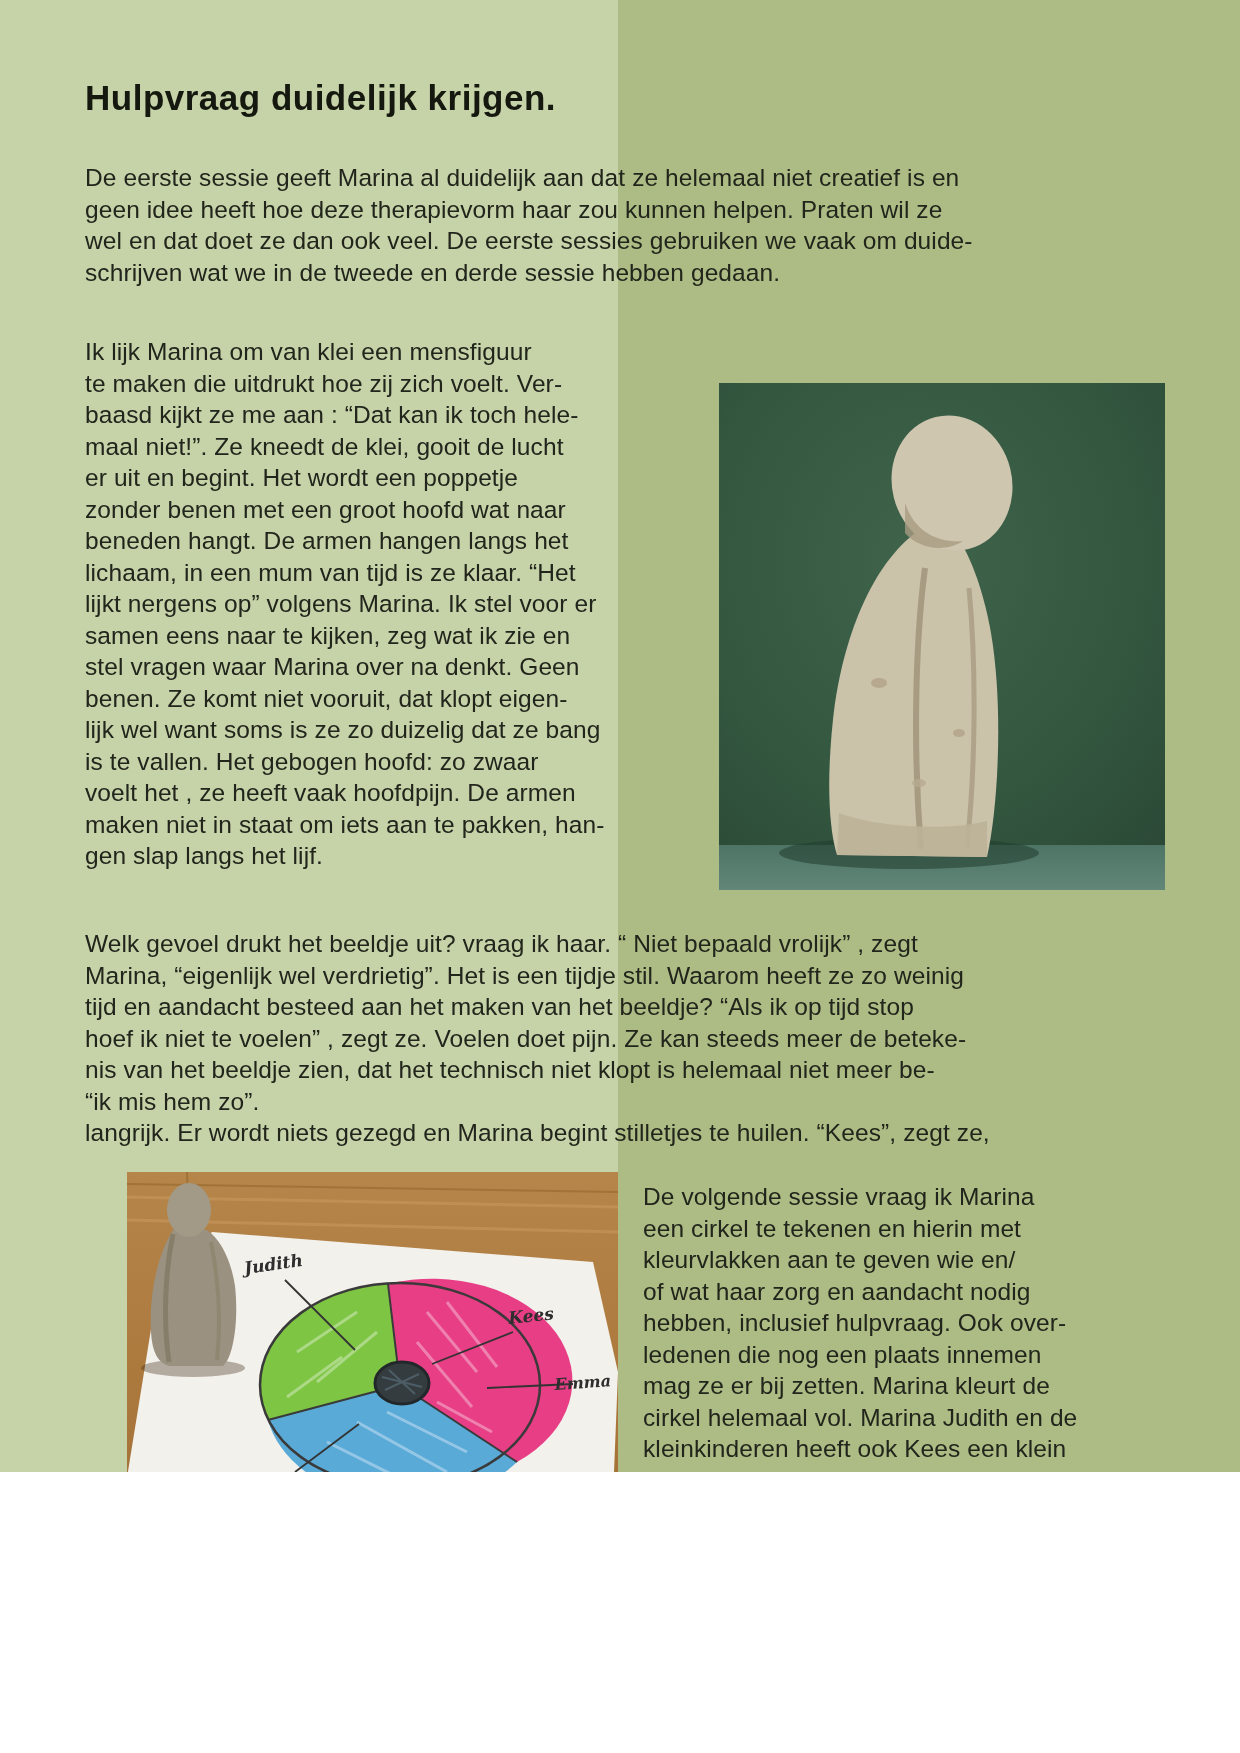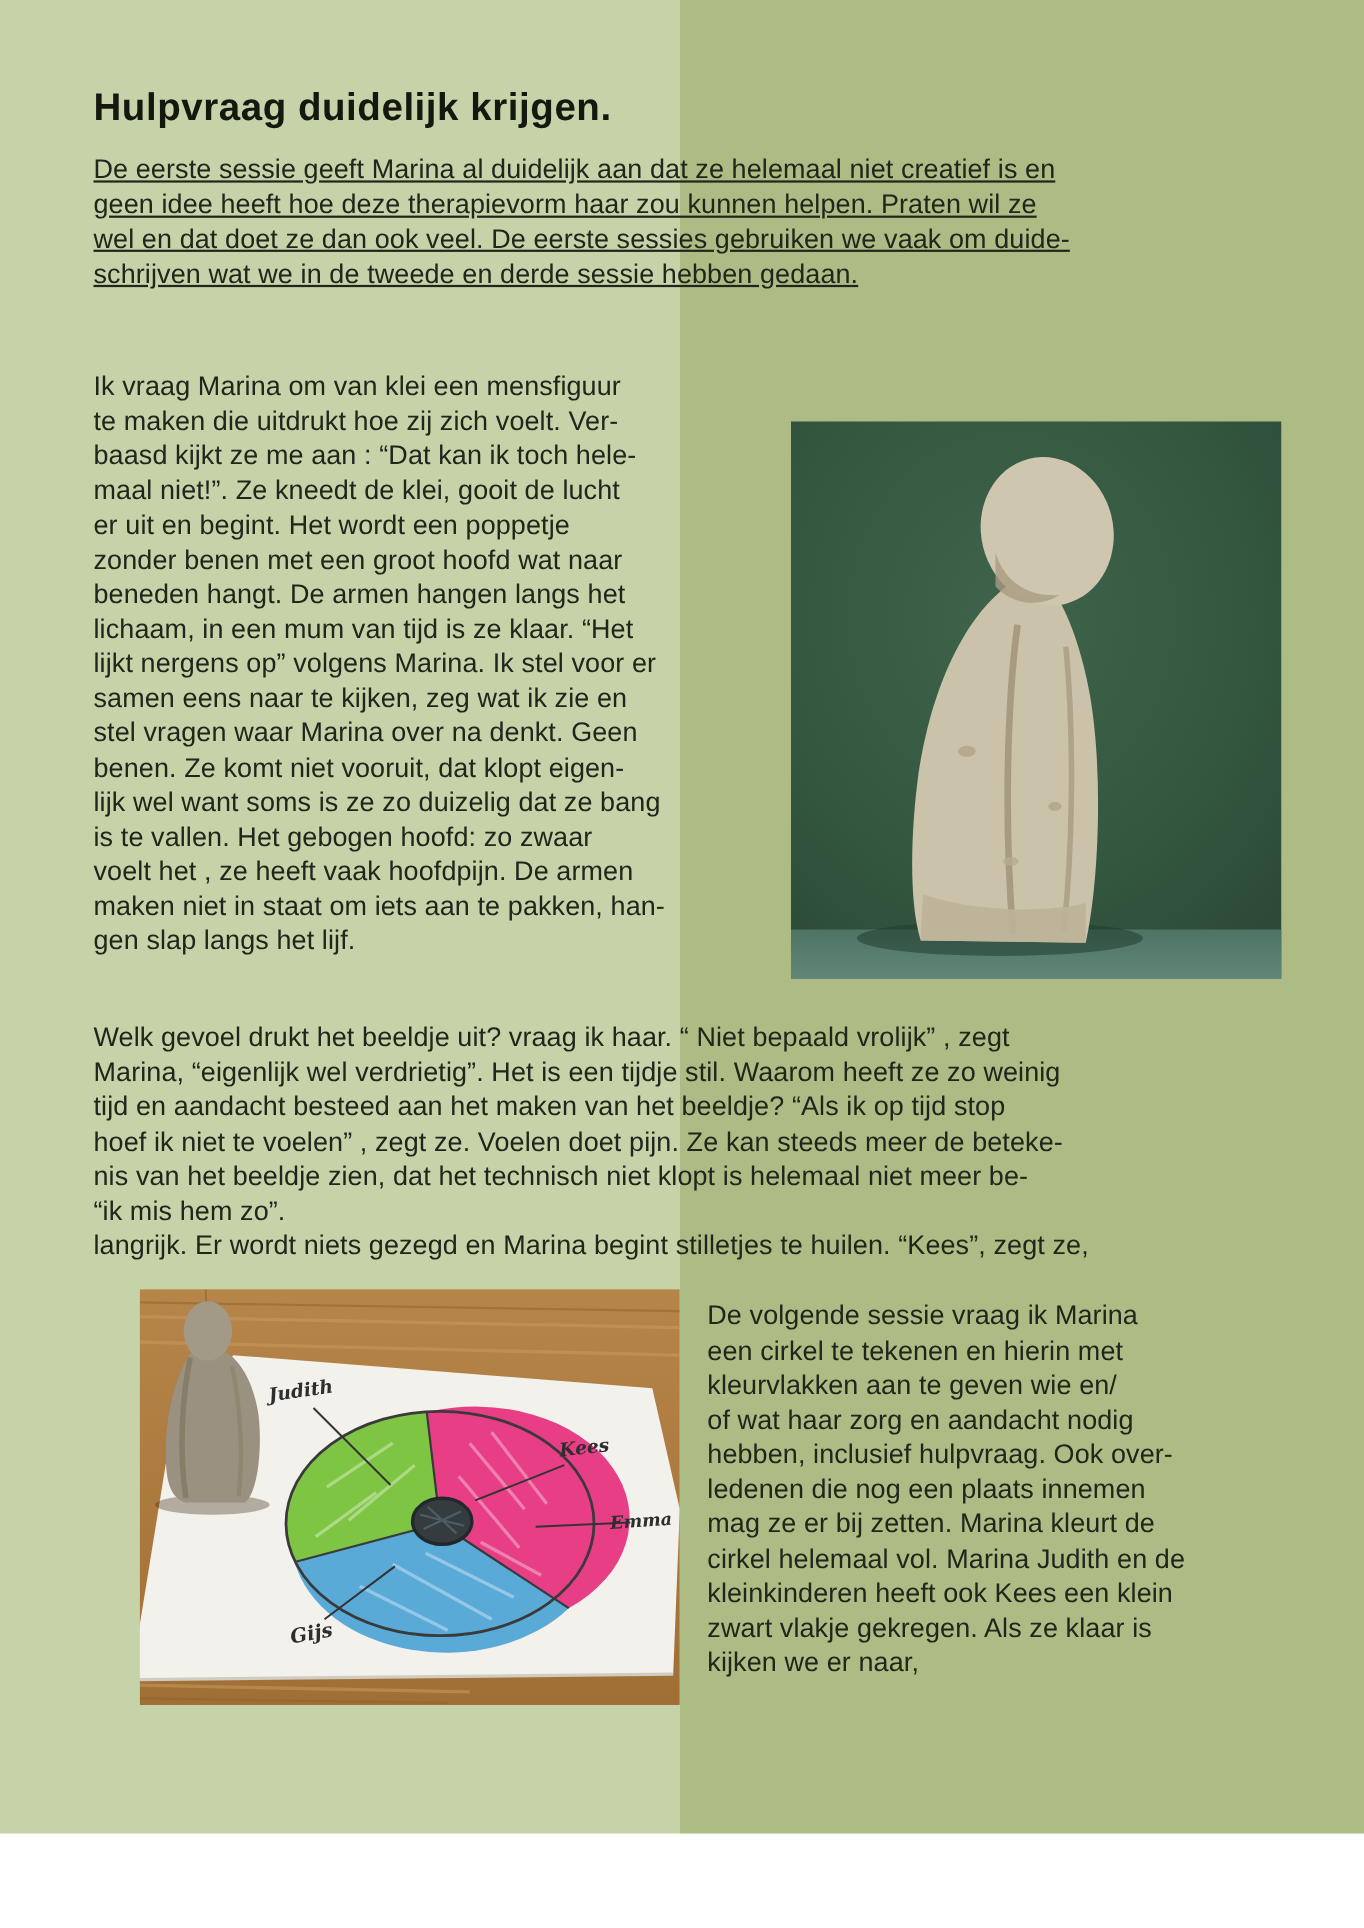--- a/index.html
+++ b/index.html
@@ -1,18 +1,18 @@
 <!DOCTYPE html>
 <html><head>
 <meta charset="utf-8">
 <style>
   html,body{margin:0;padding:0;}
   .page{
     position:relative;
-    width:1240px;height:1667px;
+    width:1240px;height:1472px;
     background:linear-gradient(90deg,#c6d2a8 0,#c6d2a8 618px,#adbc84 618px,#adbc84 100%);
     font-family:"Liberation Sans","DejaVu Sans",sans-serif;
     color:#21251b;
     overflow:hidden;
   }
   .abs{position:absolute;}
   h1.title{
     margin:0;
     font-size:35px;
     font-weight:bold;
@@ -34,29 +34,29 @@
     fill:#2e2e2e;
   }
 </style>
 </head>
 <body>
 
 <div class="page">
 
   <h1 class="abs title" style="left:85px;top:78px;">Hulpvraag duidelijk krijgen.</h1>
 
-  <div class="abs para" style="left:85px;top:139px;width:1000px;text-decoration:underline;">
+  <div class="abs para" style="left:85px;top:162px;width:1000px;">
       <div class="line">De eerste sessie geeft Marina al duidelijk aan dat ze helemaal niet creatief is en</div>
       <div class="line">geen idee heeft hoe deze therapievorm haar zou kunnen helpen. Praten wil ze</div>
       <div class="line">wel en dat doet ze dan ook veel. De eerste sessies gebruiken we vaak om duide-</div>
       <div class="line">schrijven wat we in de tweede en derde sessie hebben gedaan.</div>
     </div>
 
   <div class="abs para" style="left:85px;top:336px;width:600px;">
-      <div class="line">Ik vraag Marina om van klei een mensfiguur</div>
+      <div class="line">Ik lijk Marina om van klei een mensfiguur</div>
       <div class="line">te maken die uitdrukt hoe zij zich voelt. Ver-</div>
       <div class="line">baasd kijkt ze me aan : “Dat kan ik toch hele-</div>
       <div class="line">maal niet!”. Ze kneedt de klei, gooit de lucht</div>
       <div class="line">er uit en begint. Het wordt een poppetje</div>
       <div class="line">zonder benen met een groot hoofd wat naar</div>
       <div class="line">beneden hangt. De armen hangen langs het</div>
       <div class="line">lichaam, in een mum van tijd is ze klaar. “Het</div>
       <div class="line">lijkt nergens op” volgens Marina. Ik stel voor er</div>
       <div class="line">samen eens naar te kijken, zeg wat ik zie en</div>
       <div class="line">stel vragen waar Marina over na denkt. Geen</div>

